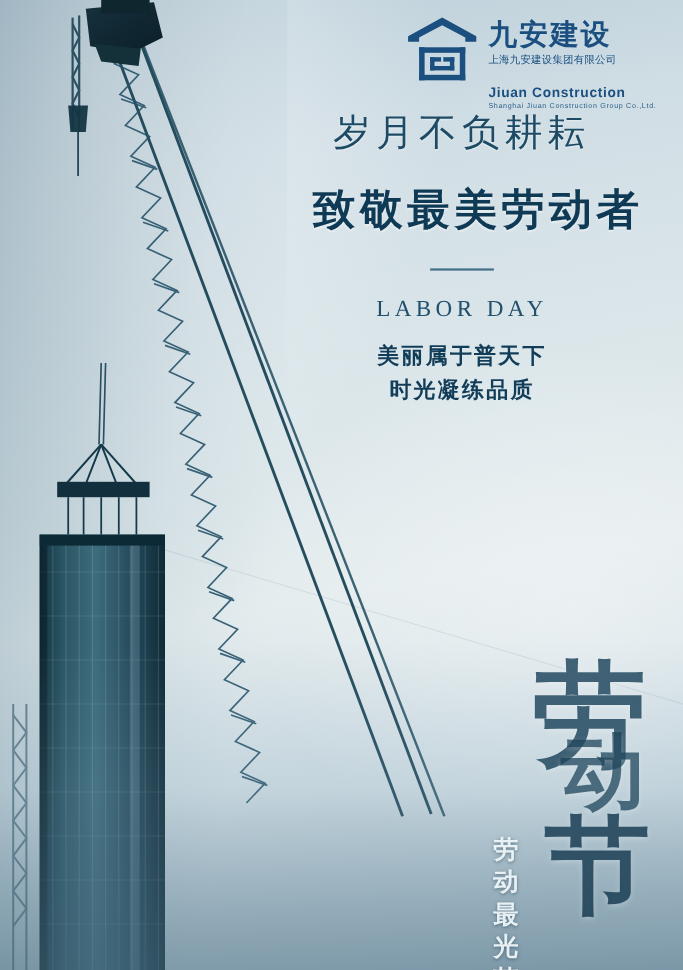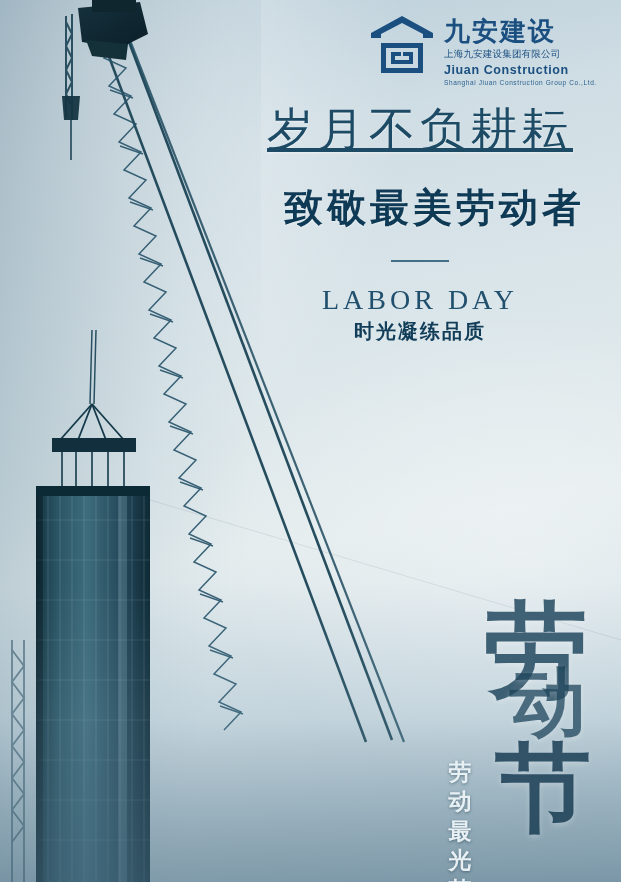--- a/index.html
+++ b/index.html
@@ -95,69 +95,68 @@
     font-size: 9.5px;
     color: #1a4f80;
     letter-spacing: 0.2px;
     margin-top: 3px;
     white-space: nowrap;
   }
   .logo-en {
     font-size: 12.5px;
     color: #1a4f80;
     letter-spacing: 0.6px;
-    margin-top: 2px;
+    margin-top: 16px;
     font-weight: 600;
     white-space: nowrap;
   }
   .logo-en2 {
     font-size: 6.5px;
     color: #2a5f8c;
     letter-spacing: 0.6px;
     margin-top: 2px;
     white-space: nowrap;
   }
 
   .headline {
     position: absolute;
     right: 36px;
     top: 98px;
     width: 330px;
     text-align: center;
     color: #17435f;
   }
   .headline .l1, .headline .l2 {
-    font-size: 46px;
+    font-size: 34px;
     letter-spacing: 5px;
     line-height: 1.38;
     font-weight: 400;
     color: #1d4b66;
     text-shadow: 0 1px 2px rgba(255,255,255,0.5);
-    text-decoration: underline;
   }
   .headline .l3 {
     font-size: 39px;
     letter-spacing: 4px;
     font-weight: bold;
     color: #0f3a56;
     margin-top: 22px;
     line-height: 1.3;
     text-shadow: 0 1px 2px rgba(255,255,255,0.45);
     text-align: right;
   }
   .rule {
     width: 58px;
     height: 2px;
     background: #2a5a77;
     margin: 26px auto 0 auto;
     opacity: 0.85;
   }
   .labor-en {
     font-family: "Liberation Serif", serif;
-    font-size: 28px;
+    font-size: 21px;
     letter-spacing: 4px;
     color: #20506d;
     margin-top: 22px;
   }
   .sub-cn {
     font-size: 20px;
     font-weight: bold;
     color: #123d59;
     letter-spacing: 2px;
     line-height: 1.55;
@@ -342,20 +341,21 @@
       <div class="logo-en">Jiuan Construction</div>
       <div class="logo-en2">Shanghai  Jiuan  Construction  Group  Co.,Ltd.</div>
     </div>
   </div>
 
   <div class="headline">
     <div class="l1">岁月不负耕耘</div>
     <div class="l3">致敬最美劳动者</div>
     <div class="rule"></div>
     <div class="labor-en">LABOR DAY</div>
+    <div class="sub-cn">美丽属于普天下</div>
     <div class="sub-cn" style="margin-top:0">时光凝练品质</div>
   </div>
 
   <div class="big-char big-1">劳</div>
   <div class="big-char big-2">动</div>
   <div class="big-char big-3">节</div>
 
   <div class="small-col">劳动最光荣</div>
 
 </div>

